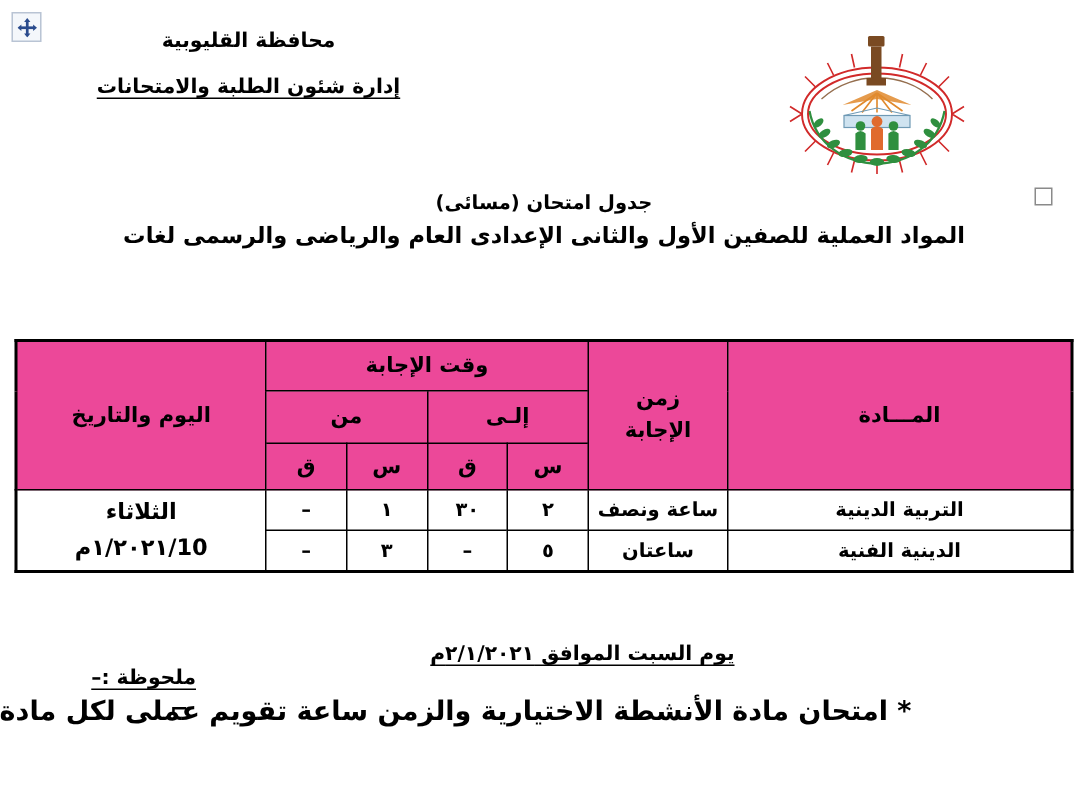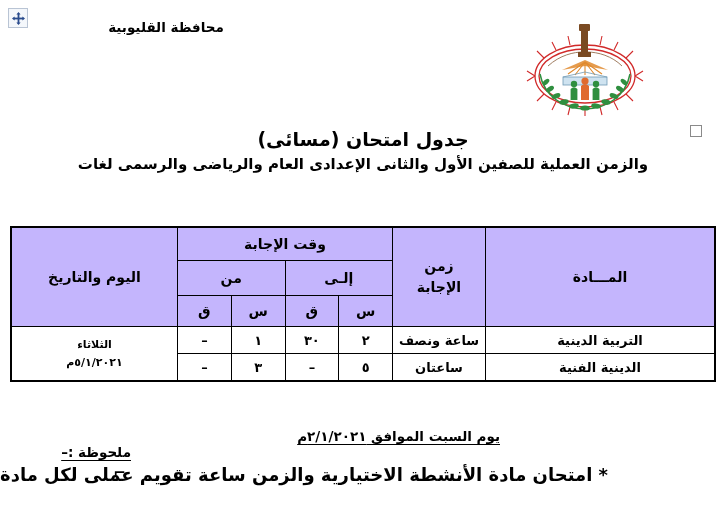--- a/index.html
+++ b/index.html
@@ -52,21 +52,21 @@
     width:126px;height:95px;
   }
   .logo svg{display:block;}
 
   
   .title-block{
     position:absolute;top:128px;right:0;left:0;
     text-align:center;
   }
   .title-block .t1{
-    font-size:19px;font-weight:bold;letter-spacing:0.5px;
+    font-size:13px;font-weight:bold;letter-spacing:0.5px;
     margin-bottom:5px;
   }
   .title-block .t2{
     font-size:15px;font-weight:bold;margin-bottom:5px;
   }
   .title-block .t3{
     font-size:15px;font-weight:bold;letter-spacing:1px;
   }
 
   
@@ -77,48 +77,48 @@
     border:2px solid #000;
   }
   table.sched th,table.sched td{
     border:1px solid #000;
     text-align:center;
     vertical-align:middle;
     font-weight:bold;
     padding:0;
   }
   table.sched thead th{
-    background:#c4b5fd;
+    background:#ec4899;
     font-size:14px;
   }
   .th-material{width:228px;letter-spacing:2px;}
   .th-zaman{width:92px;line-height:1.5;font-size:13.5px;}
   .th-waqt{font-size:14px;height:32px;}
   .th-ela,.th-min{font-size:13.5px;height:34px;}
   .th-sub{font-size:13px;height:30px;width:53px;}
   .th-day{width:165px;font-size:13.5px;}
   table.sched tbody td{
     background:#ffffff;height:26px;font-size:13px;
   }
   td.c-material{text-align:center;font-size:13px;}
   td.c-day{font-size:13px;}
-  .daycell{line-height:1.55;font-size:11px;}
+  .daycell{line-height:1.55;font-size:15px;}
 
   
   .footer{position:absolute;top:428px;right:0;left:0;}
   .note-row{
     position:relative;height:26px;
   }
   .note-label{
     position:absolute;right:595px;top:16px;
     font-size:13.5px;font-weight:bold;
     text-decoration:underline;text-underline-offset:3px;
   }
   .note-date{
-    position:absolute;right:226px;top:0;
+    position:absolute;right:236px;top:0;
     font-size:13.5px;font-weight:bold;
     text-decoration:underline;text-underline-offset:3px;
     letter-spacing:1px;
   }
   .note-star{
     position:absolute;top:36px;right:118px;
     font-size:18px;font-weight:bold;
     white-space:nowrap;
   }
   .edge-bracket{
@@ -142,20 +142,21 @@
         <polygon points="13,6.5 10.4,4.4 10.4,8.6"></polygon>
       </g>
     </svg>
   </div>
 
   <div class="anchor-marker"></div>
 
   <div class="header">
     <div class="header-lines">
       <div>محافظة القليوبية</div>
+      <div class="underlined">إدارة شئون الطلبة والامتحانات</div>
     </div>
   </div>
 
   <div class="logo">
     <svg width="126" height="95" viewBox="0 0 126 95" aria-hidden="true">
 
       <g stroke="#d12a2a" stroke-width="1.3" fill="none">
         <ellipse cx="63" cy="54" rx="50" ry="31"></ellipse>
         <ellipse cx="63" cy="54" rx="46" ry="27"></ellipse>
         <g stroke-width="1.1">
@@ -209,21 +210,21 @@
 
       <g stroke="#7a4a22" stroke-width="0.9" fill="none" opacity="0.8">
         <path d="M26 44 C38 33, 52 30, 61 30"></path>
         <path d="M65 30 C76 30, 90 34, 100 44"></path>
       </g>
     </svg>
   </div>
 
   <div class="title-block">
     <div class="t1">جدول امتحان  (مسائى)</div>
-    <div class="t2">والزمن العملية للصفين الأول والثانى الإعدادى العام والرياضى والرسمى لغات</div>
+    <div class="t2">المواد العملية للصفين الأول والثانى الإعدادى العام والرياضى والرسمى لغات</div>
   </div>
 
   <div class="tbl-wrap">
     <table class="sched">
       <thead>
         <tr>
           <th class="th-material" rowspan="3">المـــادة</th>
           <th class="th-zaman" rowspan="3">
             <span>زمن</span><br>
             <span>الإجابة</span>
@@ -245,21 +246,21 @@
       <tbody>
         <tr>
           <td class="c-material">التربية الدينية</td>
           <td>ساعة ونصف</td>
           <td>٢</td>
           <td>٣٠</td>
           <td>١</td>
           <td>–</td>
           <td class="c-day" rowspan="2">
             <div class="daycell">الثلاثاء</div>
-            <div class="daycell">٥/١/٢٠٢١م</div>
+            <div class="daycell">10/١/٢٠٢١م</div>
           </td>
         </tr>
         <tr>
           <td class="c-material">الدينية الفنية</td>
           <td>ساعتان</td>
           <td>٥</td>
           <td>–</td>
           <td>٣</td>
           <td>–</td>
         </tr>

